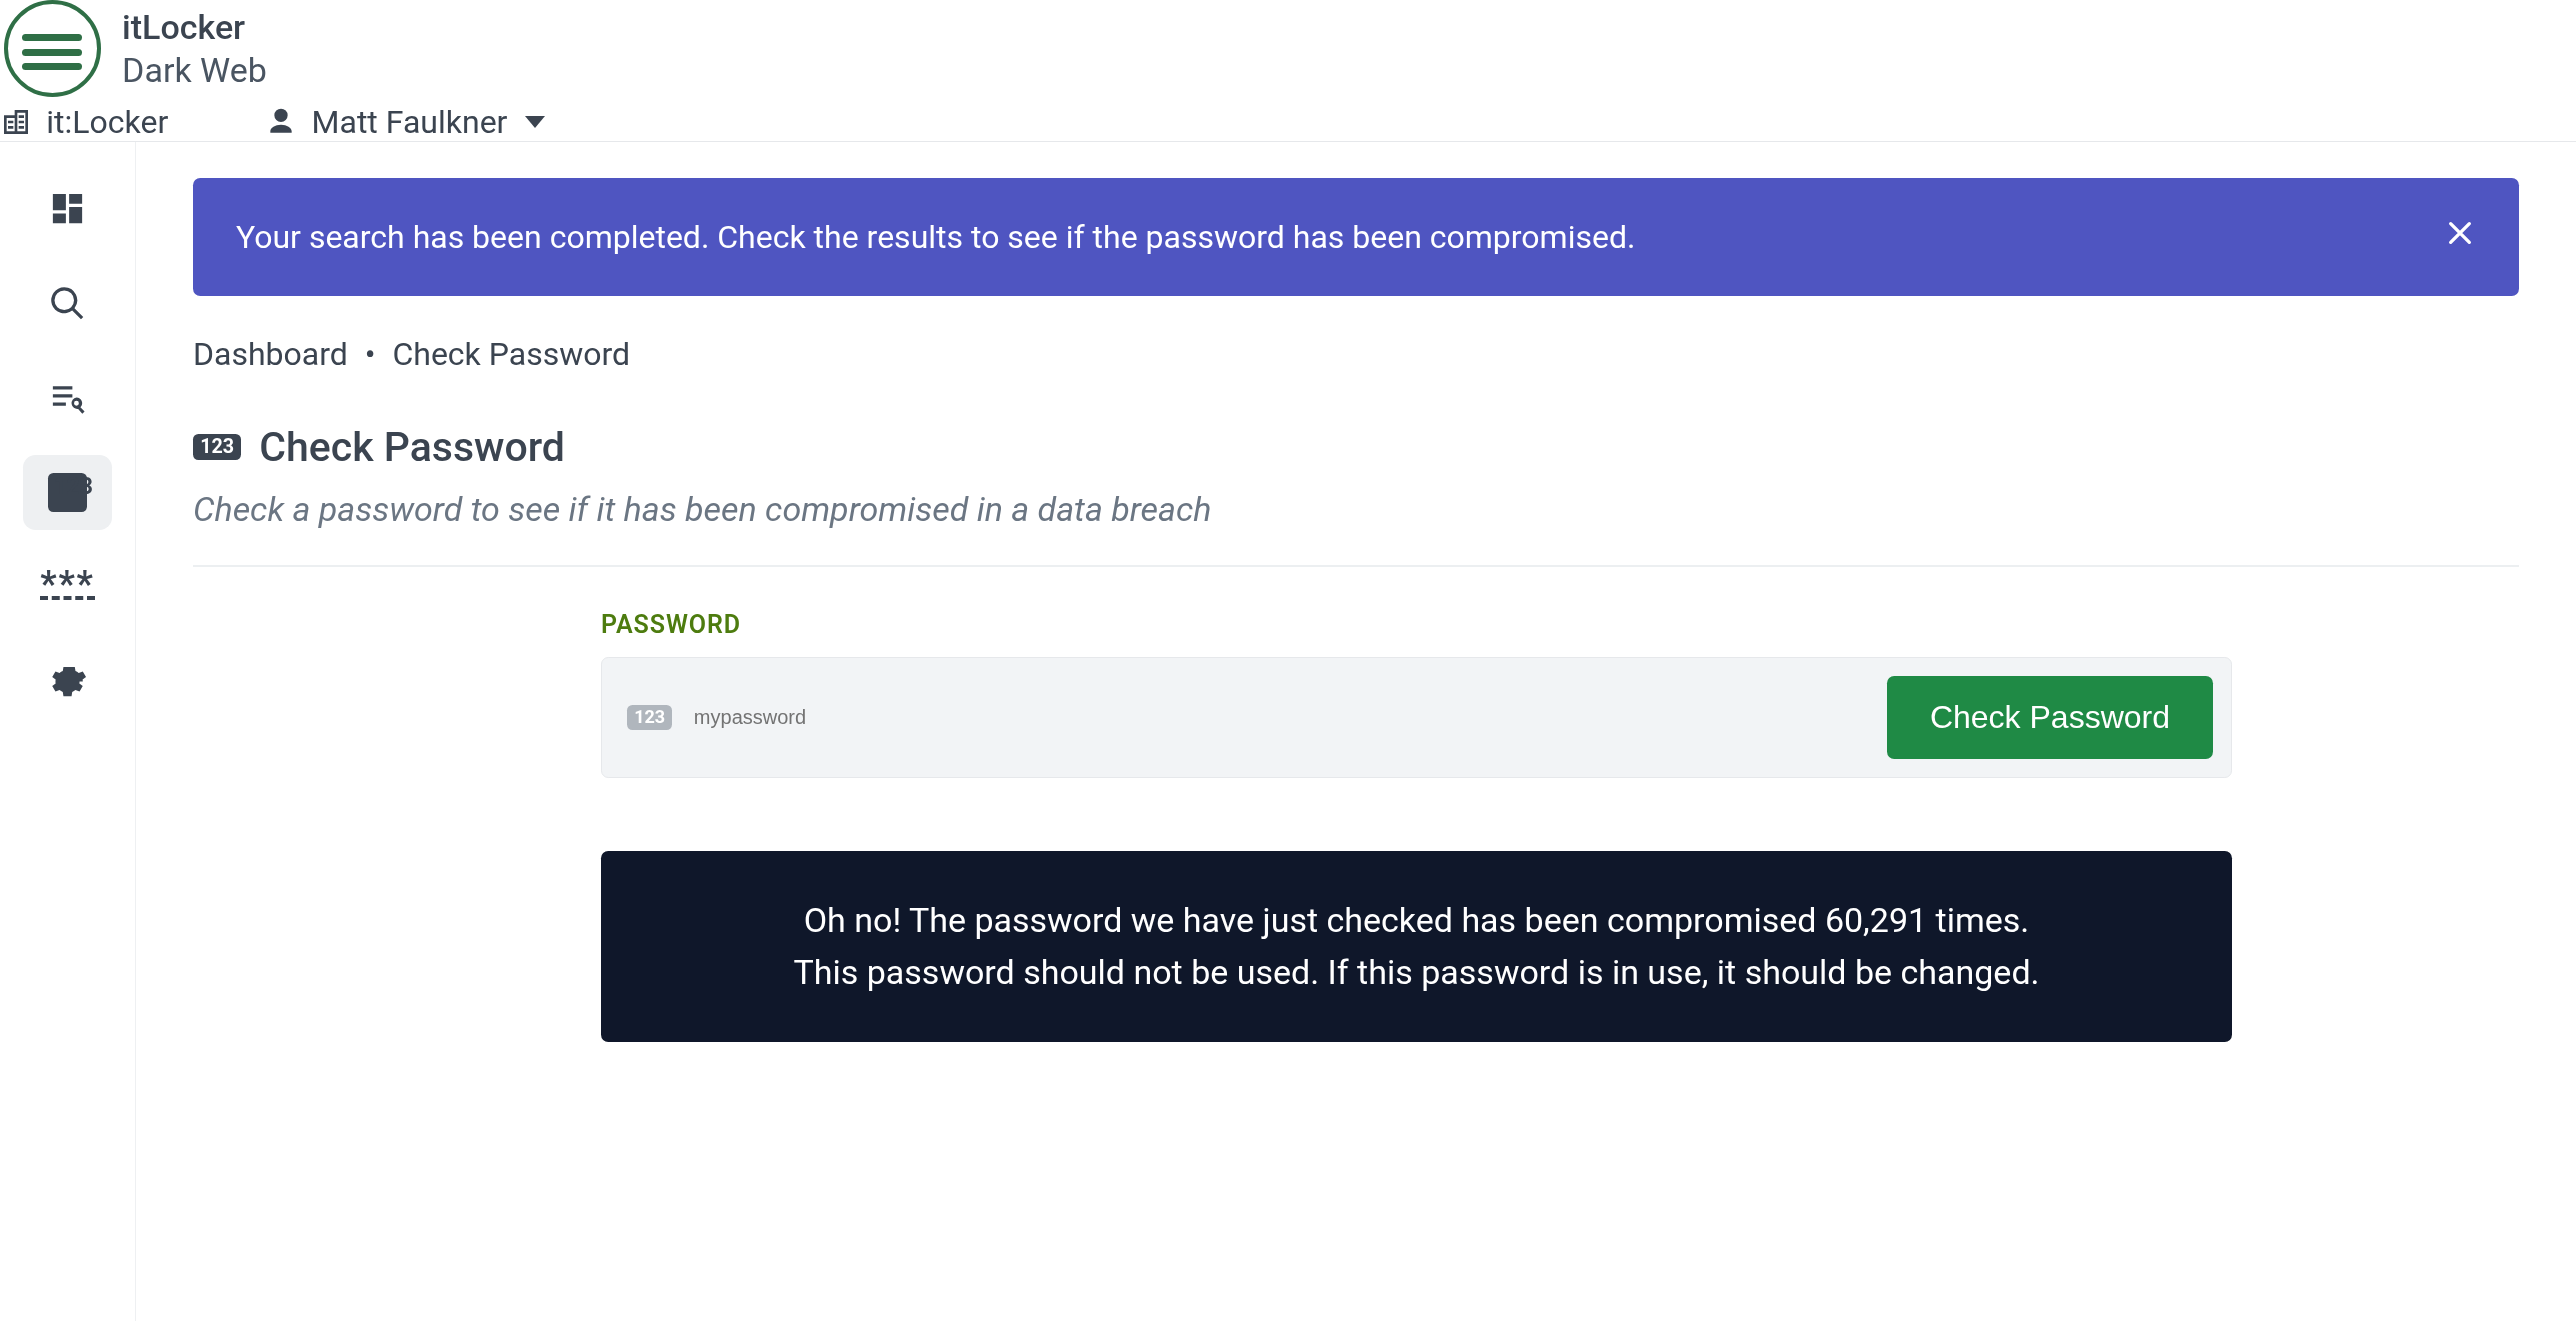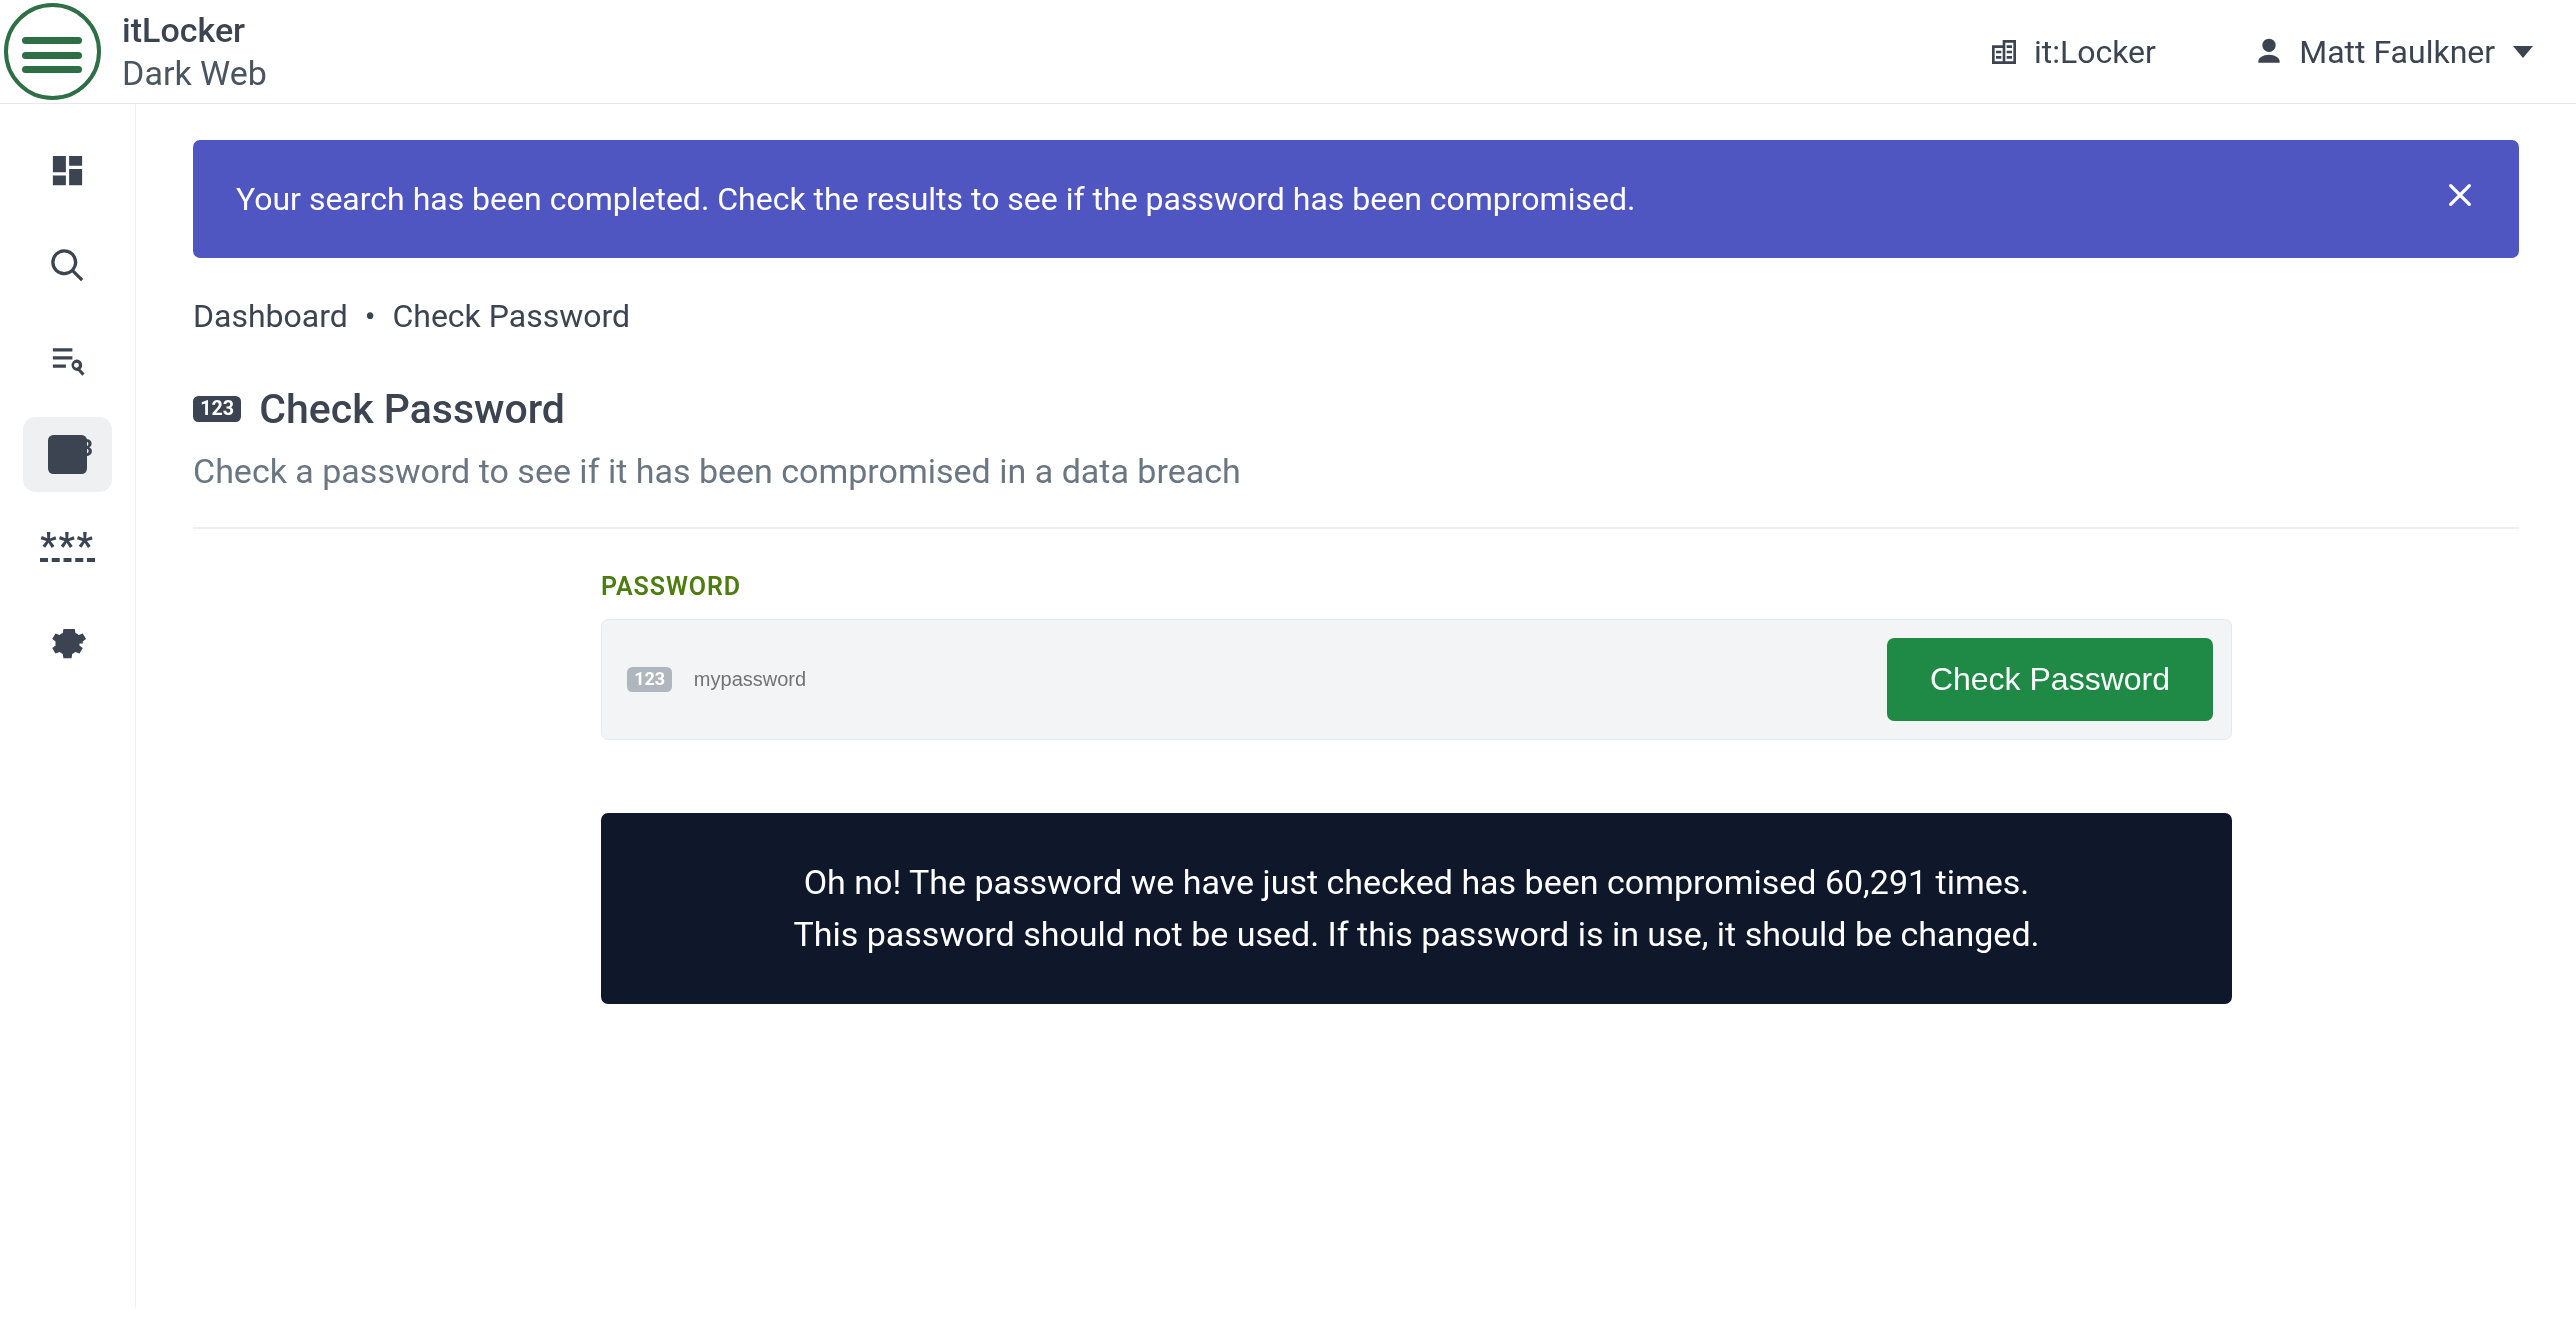--- a/index.html
+++ b/index.html
@@ -7,23 +7,24 @@
     width: 2576px;
     height: 1322px;
     font-family: -apple-system, BlinkMacSystemFont, "Segoe UI", Roboto, Helvetica, Arial, sans-serif;
     background: #ffffff;
     color: #2d3a45;
     overflow: hidden;
   }
   
   .header {
     display: flex;
-    height: 104px;
+    height: 142px;
     border-bottom: 0.9px solid #e6e8eb;
     padding: 0 43px 0 0;
+    flex-direction: column;
   }
   .logo-wrap {
     display: flex;
     align-items: center;
     gap: 21.5px;
     padding-left: 3.6px;
   }
   .logo-circle {
     width: 97px; height: 97px;
     border: 4.5px solid #2f6f46;
@@ -110,21 +111,21 @@
   .breadcrumb { font-size: 32px; color:#3b4450; margin-bottom: 50px;}
   .breadcrumb .crumb-link { cursor:pointer;margin-top:10px; }
   .breadcrumb .sep { margin: 0 9px; }
 
   .page-title-row { display:flex; align-items:center; gap:18px; margin-bottom: 18px;}
   .page-title-row .badge123 {
     background:#3b4450; color:#fff; font-size:19.7px; font-weight:700;
     border-radius:5.4px; padding:3.6px 7.2px; line-height:1;
   }
   .page-title { font-size: 41px; color:#3b4450; font-weight:500;}
-  .page-desc { font-size: 34px; color:#6b7683; margin-bottom: 36px;}
+  .page-desc { font-size: 34px; font-style: italic; color:#6b7683; margin-bottom: 36px;}
   .rule { height:1.8px; background:#eceff1; margin-bottom: 43px;}
 
   .form-area { margin-left: 408px; width: 1631px; }
   .field-label { font-size:25px; letter-spacing:0.9px; color:#4d7c0f; font-weight:600; margin-bottom:18px;}
   .input-row {
     background:#f2f4f6;
     border:0.9px solid #e6e8eb;
     border-radius:7.2px;
     display:flex; align-items:center;
     padding: 18px 18px 18px 25px;

